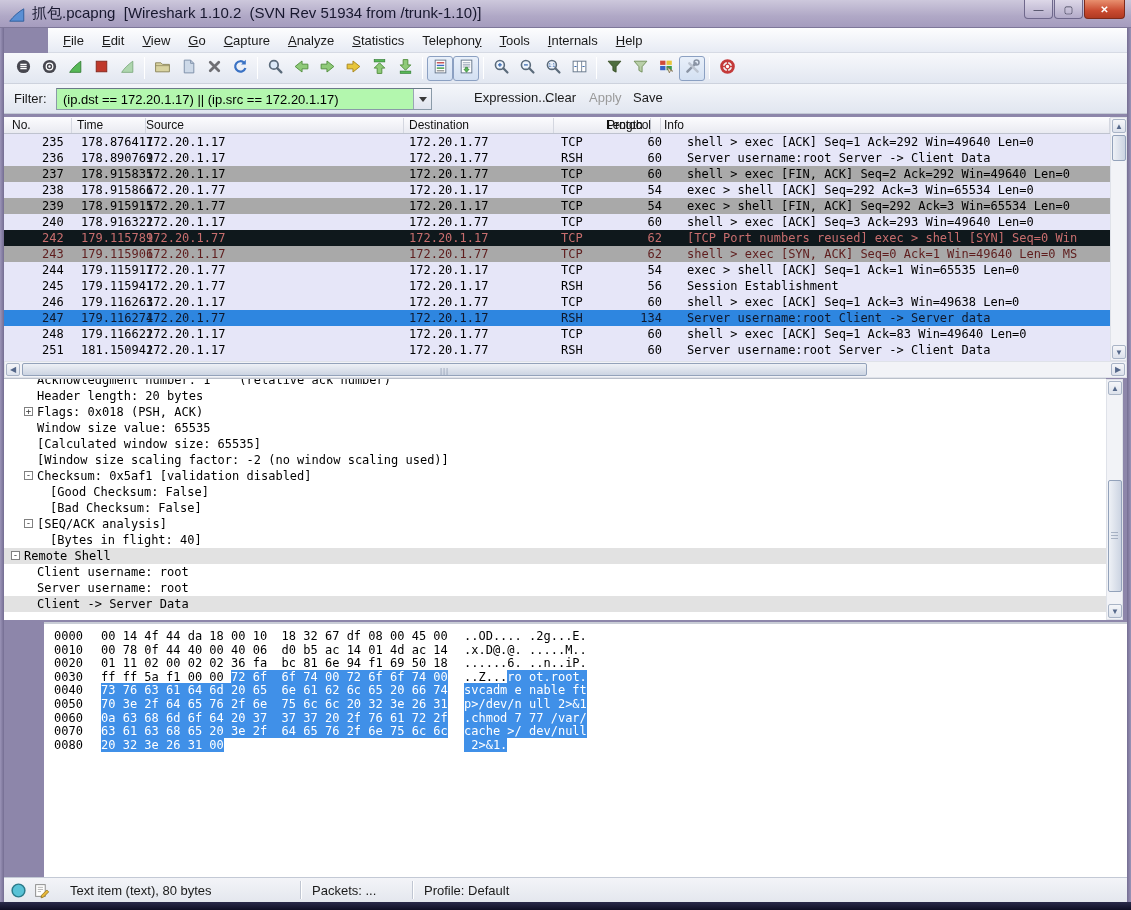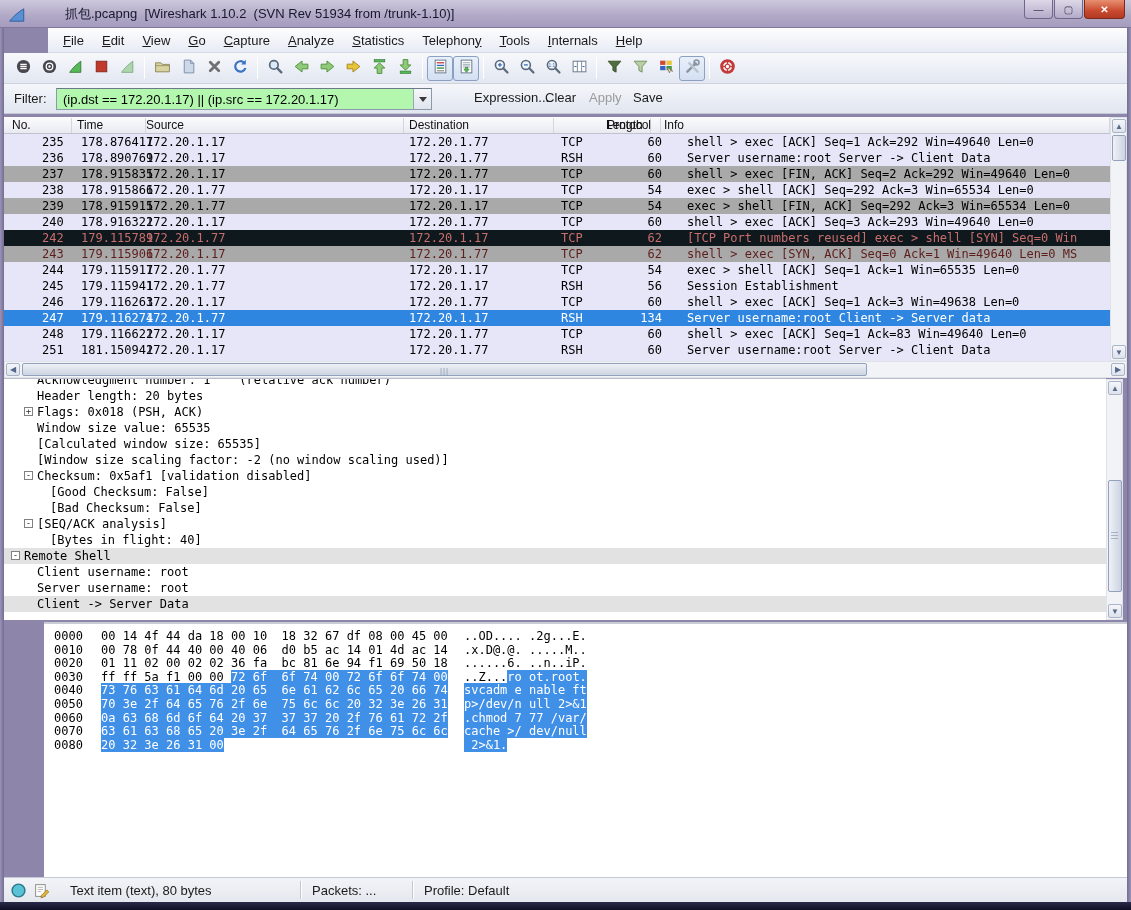--- a/index.html
+++ b/index.html
@@ -5,21 +5,21 @@
   * { margin:0; padding:0; box-sizing:border-box; }
   html,body { width:1131px; height:910px; overflow:hidden; }
   body { font-family:"Liberation Sans", sans-serif; font-size:13px; position:relative; background:#8d86aa; }
   #screen { position:absolute; left:0; top:0; width:1131px; height:910px; }
 
   
   #titlebar { position:absolute; left:0; top:0; width:1131px; height:28px;
     background:linear-gradient(#cdc8dc, #b0a8c6 60%, #a59cbe); border-bottom:1px solid #7e7799;
     display:flex; align-items:center; }
   #title-icon { width:18px; height:16px; margin:0 6px 0 8px; }
-  #title-text { color:#17172e; font-size:13px; white-space:pre;margin-left:33px; }
+  #title-text { color:#17172e; font-size:15px; white-space:pre; }
   #winbtns { position:absolute; right:6px; top:0; height:20px; display:flex; }
   .winbtn { width:29px; height:19px; border:1px solid #6f688c; border-top:none; border-radius:0 0 4px 4px;
     background:linear-gradient(#ddd8e8,#b3abc9); display:flex; align-items:center; justify-content:center;
     color:#3a3a50; font-size:10px; margin-left:1px; }
   .winbtn.close { width:41px; background:linear-gradient(#e8906f,#c94a30 60%,#b03a22); color:#fff; font-weight:bold; border-color:#7e2a1a; }
   #menubar { position:absolute; left:4px; top:28px; width:1123px; height:25px;
     background:linear-gradient(#fdfdfe,#e7ebf4); border-bottom:1px solid #d6dae4; display:flex; align-items:center; padding-left:6px;margin-left:44px; }
   .menu-item { padding:3px 9px; color:#1a1a1a; }
   .menu-item u { text-decoration:underline; }
 
@@ -49,21 +49,21 @@
   #plist { position:absolute; left:4px; top:134px; width:1106px; height:227px; background:#fff; overflow:hidden;
     font-family:"DejaVu Sans Mono", monospace; font-size:12px; }
   .prow { position:relative; width:100%; height:16px; white-space:pre; }
   .prow span { position:absolute; top:1px; }
   .c-no { left:38px; } .c-time { left:77px; } .c-src { left:142px; } .c-dst { left:405px; } .c-proto { left:557px; }
   .c-len { left:598px; width:60px; text-align:right; } .c-info { left:683px; }
   .r-normal { background:#e6e6f8; color:#000; }
   .r-gray   { background:#a9a9a9; color:#000; }
   .r-grayred{ background:#a9a9a9; color:#5e1d1d; }
   .r-bad    { background:#0f181c; color:#c86e6e; }
-  .r-sel    { background:#2e86e0; color:#ffffff; }
+  .r-sel    { background:#2e86e0; color:#0f172a; }
   #plist-sliver { position:absolute; left:4px; top:358px; width:1106px; height:3px; background:#e6e6f8; }
 
   
   .sb-track { background:#f2f3f7; border:1px solid #dfe2e9; }
   .sb-btn { position:absolute; background:linear-gradient(#f5f6f9,#dde2ec); border:1px solid #a9b4c6; border-radius:2px;
     display:flex; align-items:center; justify-content:center; color:#55688a; font-size:8px; }
   .sb-thumb { position:absolute; background:linear-gradient(90deg,#eef1f6,#ccd4e2); border:1px solid #93a2ba; border-radius:2px; }
   .sb-thumb.h { background:linear-gradient(#eef1f6,#ccd4e2); }
   .grip { position:absolute; left:50%; top:50%; transform:translate(-50%,-50%); color:#8a98ae; font-size:8px; letter-spacing:1px; }
 

